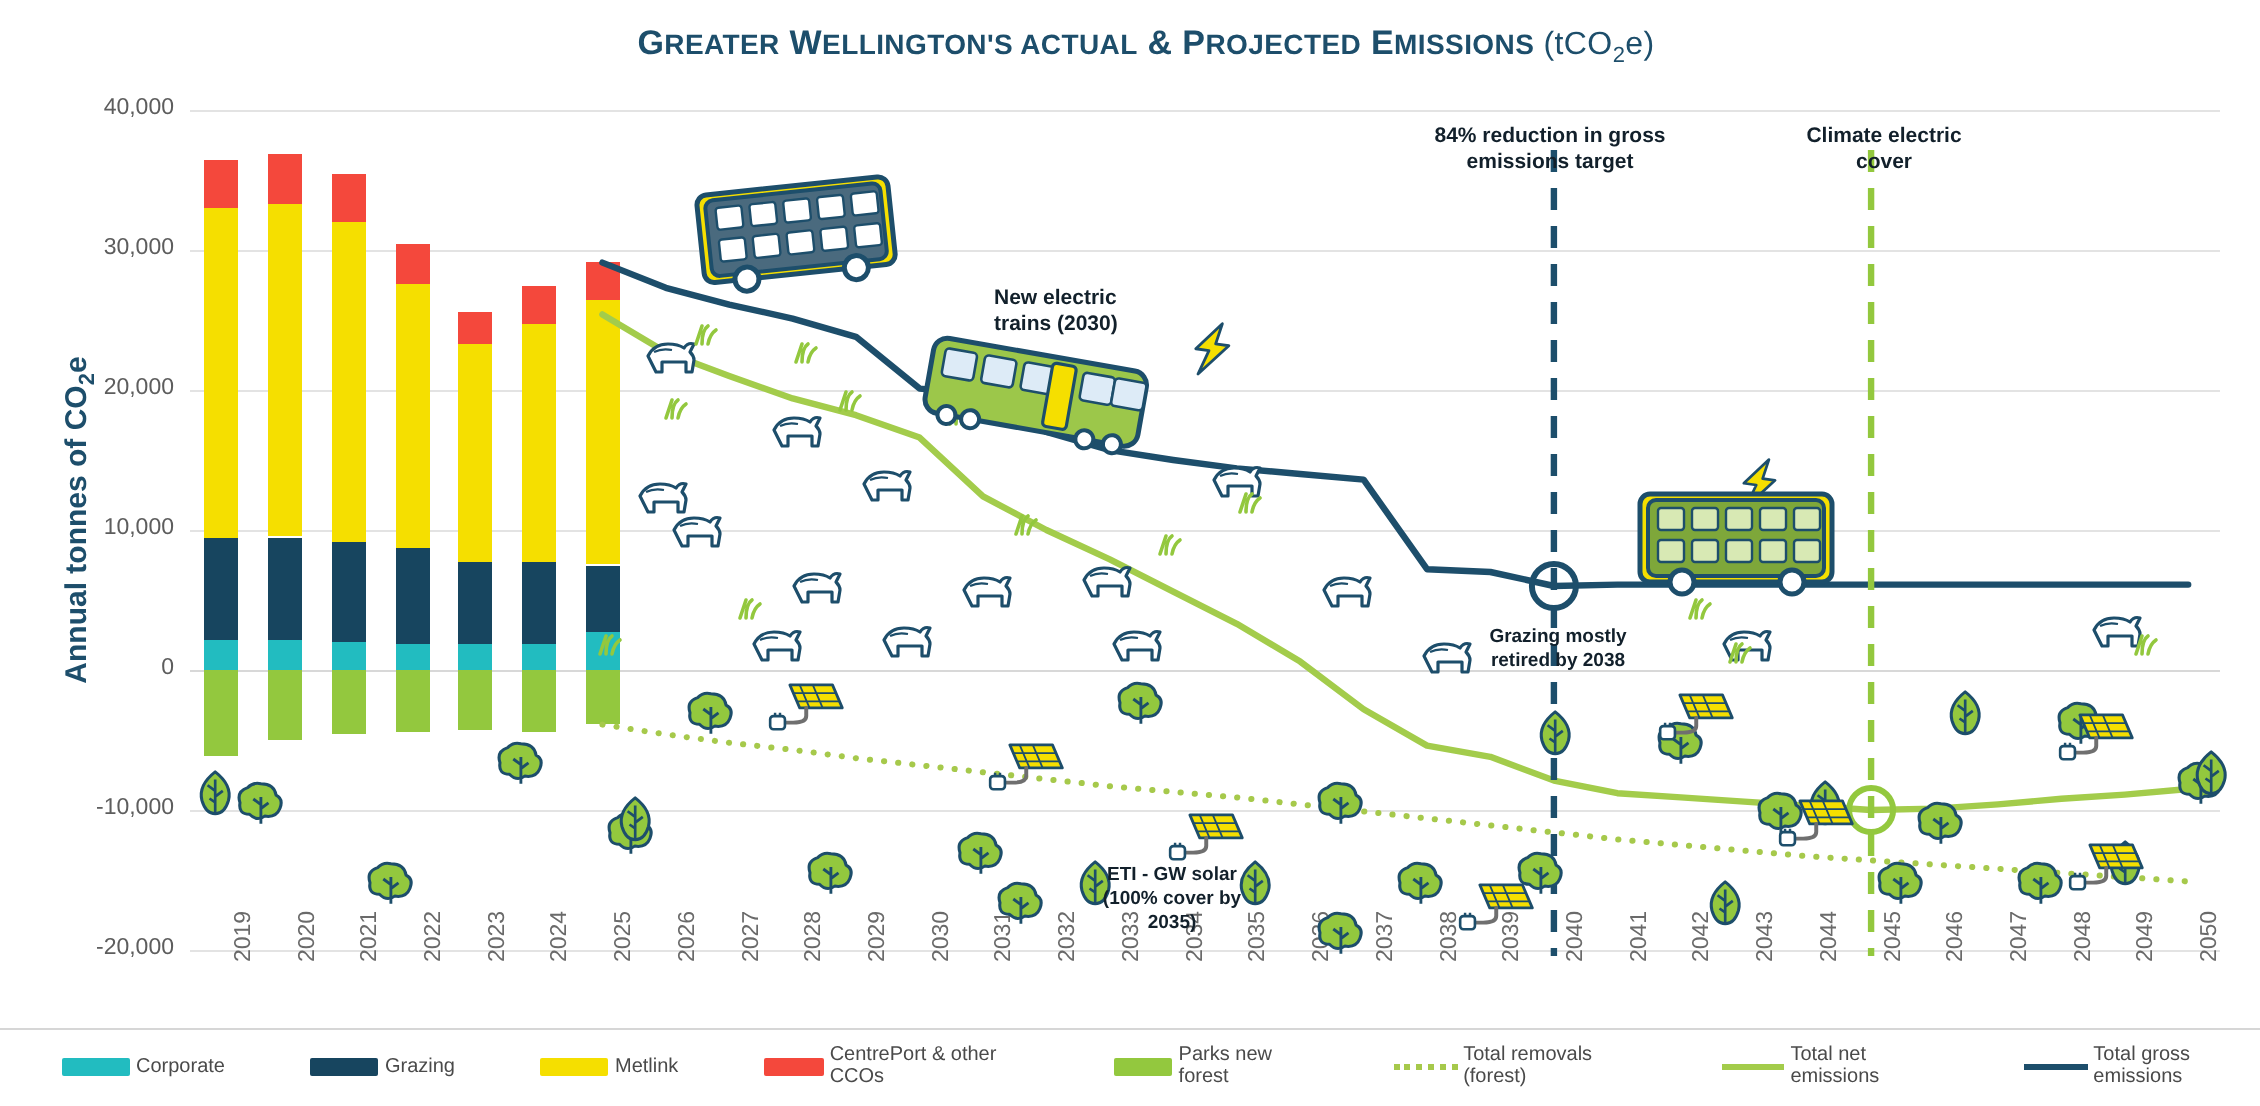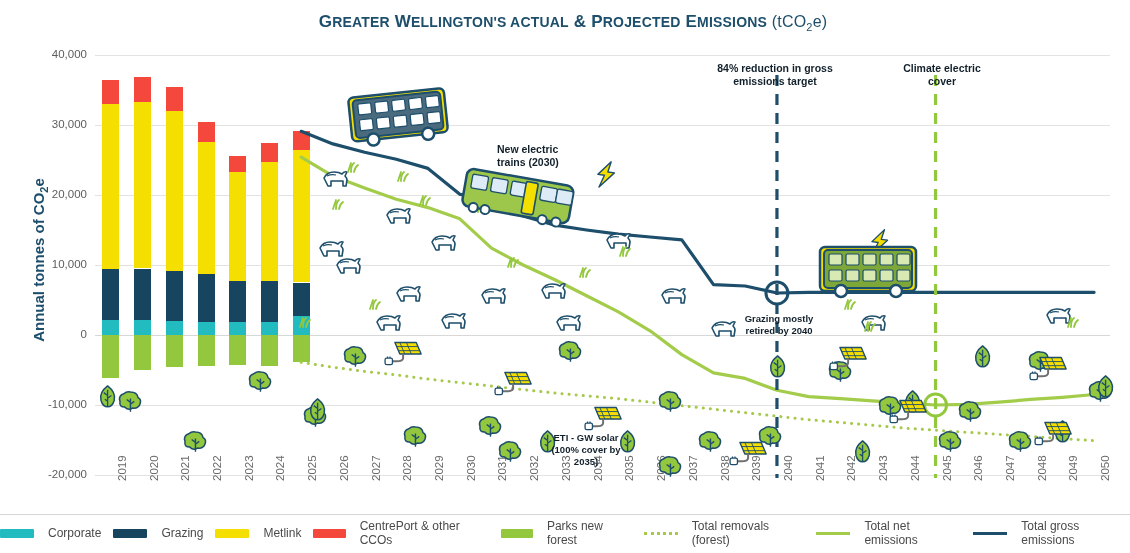--- a/index.html
+++ b/index.html
@@ -37,21 +37,21 @@
 
   
   .anno{position:absolute;font-size:10.5px;font-weight:bold;color:#12202b;
     text-align:center;line-height:1.25;}
   .anno.small{font-size:9.5px;}
 
   
   #legend{position:absolute;left:0;bottom:6px;width:1130px;height:28px;
     border-top:1px solid #d6d6d6;display:flex;align-items:center;
     justify-content:center;gap:12px;padding-top:4px;}
-  .lgitem{display:flex;align-items:center;gap:14px;font-size:12px;color:#4a4a4a;}
+  .lgitem{display:flex;align-items:center;gap:3px;font-size:10px;color:#4a4a4a;margin-left:31px;}
   .swatch{width:34px;height:9px;border-radius:1px;}
   .lline{width:36px;height:0;border-top:3px solid #000;}
   .ldot{width:36px;height:0;border-top:3px dotted #a9c64a;}
 </style>
 </head>
 <body>
 
 <div id="root">
 
   <div class="chart-title">
@@ -464,21 +464,21 @@
   <div class="anno" style="left:877px;top:62px;width:130px;">
     <div>Climate electric</div>
     <div>cover</div>
   </div>
   <div class="anno" style="left:497px;top:143px;width:110px;text-align:left;">
     <div>New electric</div>
     <div>trains (2030)</div>
   </div>
   <div class="anno small" style="left:722px;top:313px;width:114px;">
     <div>Grazing mostly</div>
-    <div>retired by 2040</div>
+    <div>retired by 2038</div>
   </div>
   <div class="anno small" style="left:528px;top:432px;width:116px;">
     <div>ETI - GW solar</div>
     <div>(100% cover  by</div>
     <div>2035)</div>
   </div>
 
   <div id="legend">
       <div class="lgitem">
         <div class="swatch" style="background: rgb(34, 188, 192);"></div>

